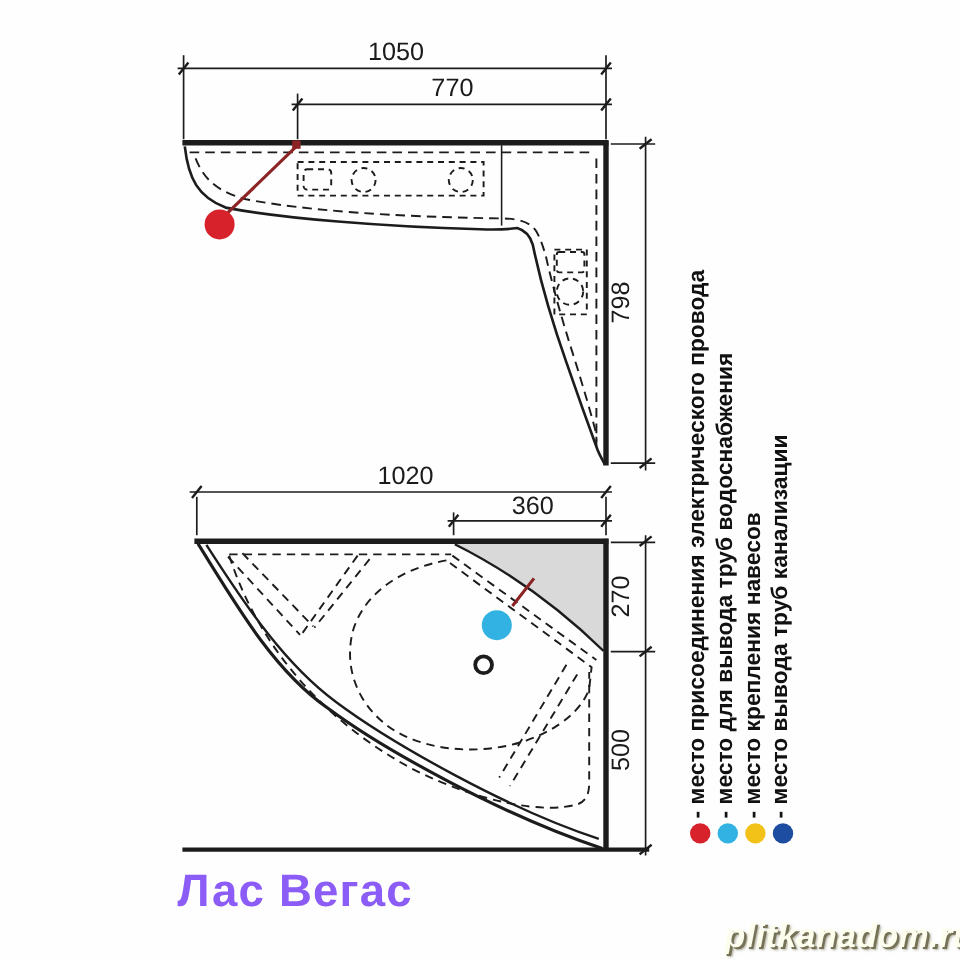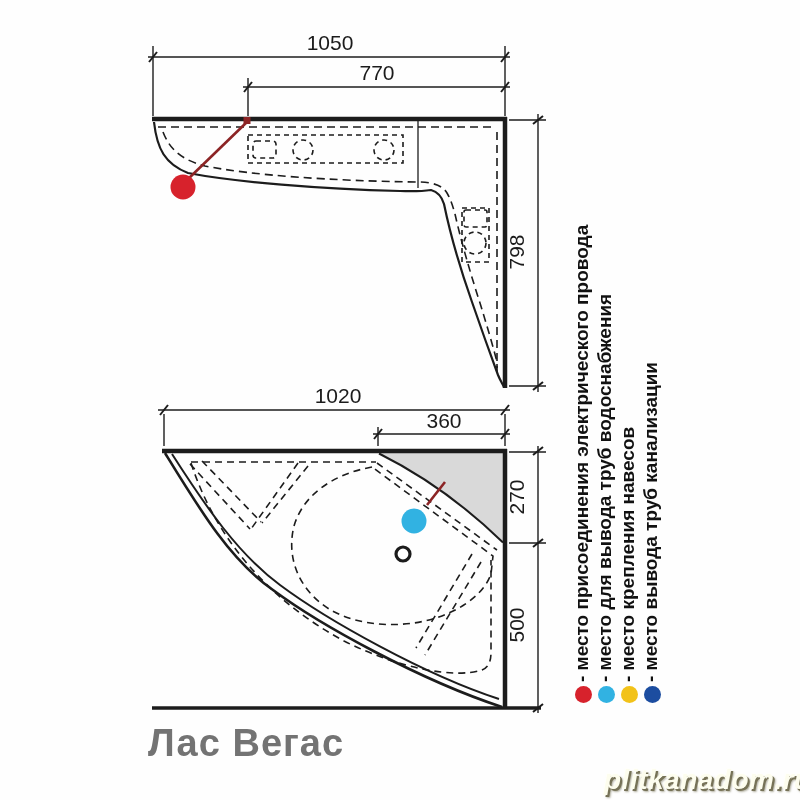--- a/index.html
+++ b/index.html
@@ -194,16 +194,16 @@
     <div class="legend-text" style="left:595px;top:682px;">- место для вывода труб водоснабжения</div>
     <div class="legend-text" style="left:618px;top:682px;">- место крепления навесов</div>
     <div class="legend-text" style="left:641px;top:682px;">- место вывода труб канализации</div>
 
     <div class="legend-dot" style="left: 574.5px; top: 685.5px; background: rgb(215, 34, 44);"></div>
     <div class="legend-dot" style="left: 597.5px; top: 685.5px; background: rgb(49, 178, 226);"></div>
     <div class="legend-dot" style="left: 620.5px; top: 685.5px; background: rgb(242, 194, 25);"></div>
     <div class="legend-dot" style="left: 643.5px; top: 685.5px; background: rgb(28, 77, 160);"></div>
   </div>
 
-  <div id="page-title" style="color: #737373;">Лас Вегас</div>
+  <div id="page-title" style="color: #8b5cf6;">Лас Вегас</div>
 
   <div id="watermark">plitkanadom.ru</div>
 </div>
 
 </body></html>

